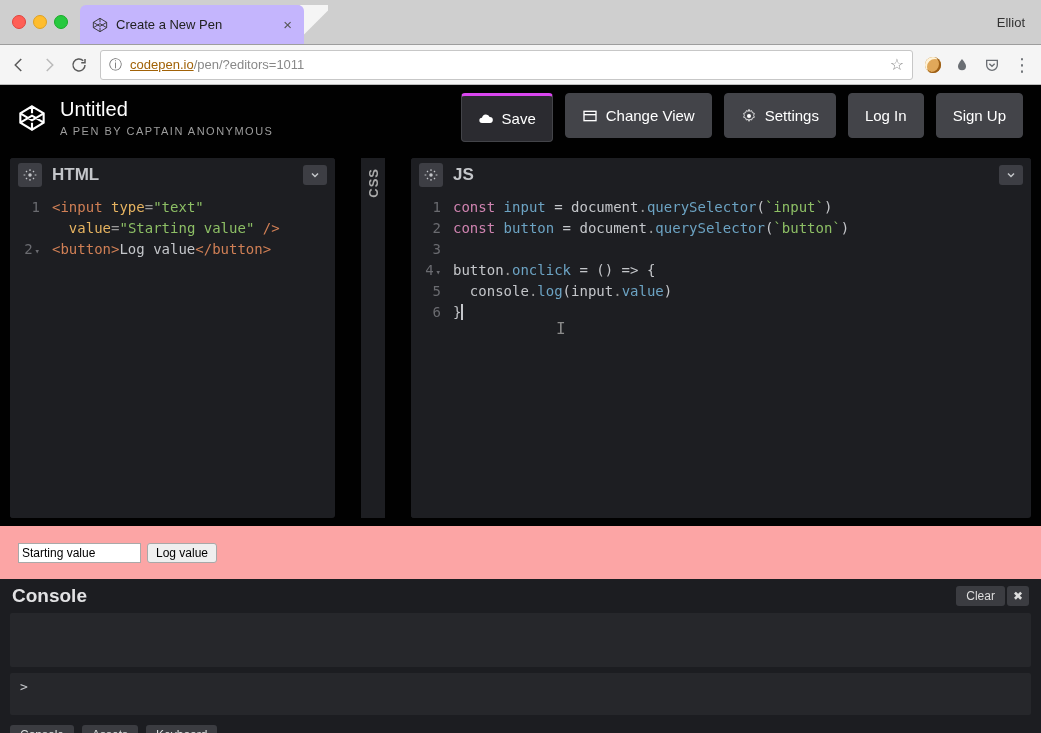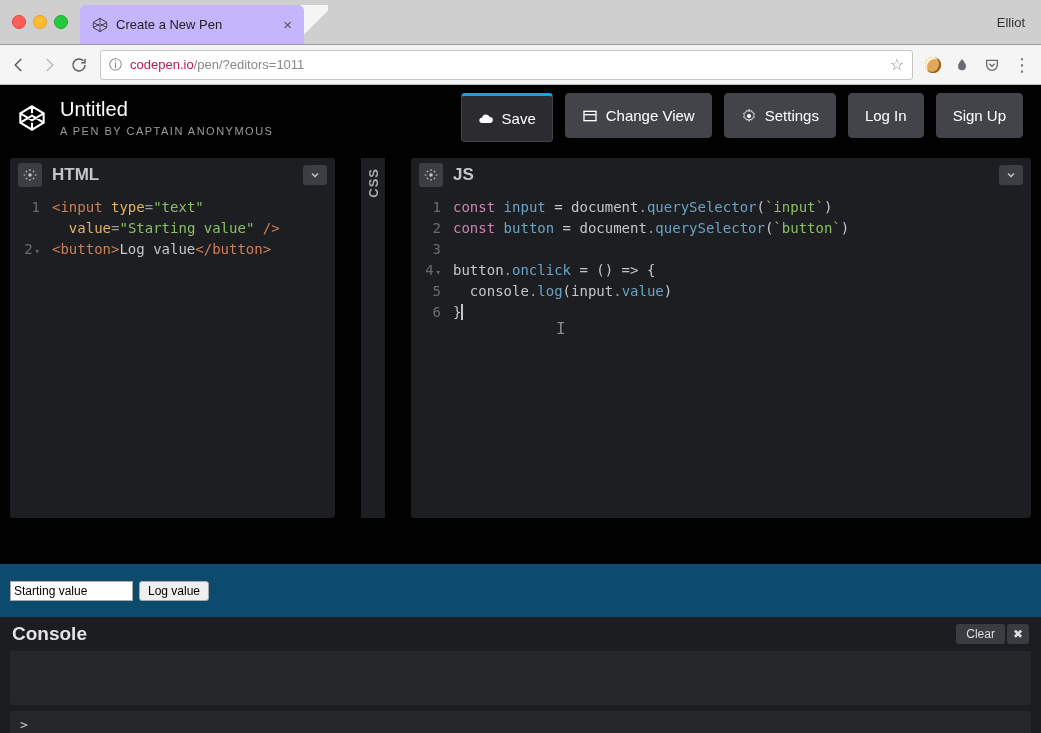--- a/index.html
+++ b/index.html
@@ -10,33 +10,33 @@
   .dot.yel{background:#ffbd2e;border:1px solid #dea123;}
   .dot.grn{background:#27c93f;border:1px solid #1aab29;}
   .tab{margin-top:5px;background:#c4b5fd;border-radius:6px 6px 0 0;display:flex;align-items:center;padding:0 12px;gap:8px;color:#222;height:39px;min-width:200px;position:relative;}
   .tab svg{width:16px;height:16px;}
   .tab-close{color:#555;font-size:15px;margin-left:auto;}
   .profile-name{margin-left:auto;padding:0 16px;display:flex;align-items:center;color:#333;font-size:13px;}
   .toolbar{background:#f5f5f5;height:39px;display:flex;align-items:center;padding:0 10px;gap:12px;border-bottom:1px solid #bdbdbd;}
   .nav-ico{width:18px;height:18px;fill:none;stroke:#5a5a5a;stroke-width:2;display:block;}
   .nav-ico.disabled{stroke:#bababa;}
   .omnibox{flex:1;display:flex;align-items:center;background:#fff;border:1px solid #c7c7c7;border-radius:3px;height:28px;padding:0 8px;color:#555;}
-  .omnibox .url-host{color:#be185d;}
+  .omnibox .url-host{color:#a16207;text-decoration:underline;}
   .omnibox .url-path{color:#888;}
   .omnibox .star{margin-left:auto;color:#888;font-size:16px;}
   .tb-ico{width:18px;height:18px;color:#5f6368;display:flex;align-items:center;justify-content:center;}
   .tb-ico.cookie{background:radial-gradient(circle,#e0a85a 60%,#b87b2a 61%);border-radius:50%;width:16px;height:16px;box-shadow:inset -2px -1px 0 #9c5e15,inset 2px 2px 0 #fff3d8;}
   .app{background:#010101;padding:0;}
   .app-header{height:65px;display:flex;align-items:center;padding:0 18px;background:#010101;}
   .logo-box{width:28px;height:28px;margin-right:14px;}
   .title{font-size:20px;font-weight:400;color:#fff;}
   .subtitle{font-size:11px;letter-spacing:1.5px;color:#9d9d9d;margin-top:4px;}
   .header-btns{margin-left:auto;display:flex;gap:12px;}
   .btn{display:flex;align-items:center;gap:8px;padding:0 16px;height:43px;border-radius:4px;background:#434449;color:#fff;font-size:15px;border:1px solid #434449;cursor:pointer;}
-  .btn.primary{background:#2b2b30;border-top:3px solid #0ea5e9;height:45px;}
+  .btn.primary{background:#2b2b30;border-top:3px solid #d946ef;height:45px;}
   .btn svg{width:16px;height:16px;}
   .panes{display:flex;gap:26px;padding:8px 10px;height:360px;background:#010101;}
   .pane{background:#1d1e22;flex:1;display:flex;flex-direction:column;border-radius:3px;overflow:hidden;position:relative;}
   .pane.html{flex:0 0 325px;}
   .pane-header{display:flex;align-items:center;height:33px;background:#1d1e22;color:#c4c6ca;font-weight:700;font-size:17px;padding:0 8px;}
   .pane-header .gear{width:24px;height:24px;background:#3d3e44;border-radius:3px;margin-right:10px;display:flex;align-items:center;justify-content:center;}
   .pane-header .chev{margin-left:auto;width:24px;height:20px;background:#3d3e44;border-radius:3px;display:flex;align-items:center;justify-content:center;}
   .css-tab{width:24px;background:#1d1e22;display:flex;align-items:flex-start;justify-content:center;padding-top:10px;}
   .css-tab span{writing-mode:vertical-rl;transform:rotate(180deg);color:#aaa;font-weight:700;letter-spacing:1px;font-size:13px;}
   .code{display:flex;flex:1;font-family:'Lucida Console',Monaco,monospace;font-size:14px;line-height:21px;overflow:hidden;}
@@ -46,21 +46,21 @@
   .code-body{flex:1;padding:6px 0 0 4px;white-space:pre;color:#c4c6ca;}
   .t-tag{color:#d07f55;}
   .t-attr{color:#e6b360;}
   .t-str{color:#8dbf65;}
   .t-punc{color:#999;}
   .t-kw{color:#cf83b0;}
   .t-var{color:#6ca3c3;}
   .t-obj{color:#c4c6ca;}
   .t-fn{color:#6ca3c3;}
   .t-dot{color:#999;}
-  .preview{background:#0c4a6e;height:35px;padding:9px 10px;display:flex;align-items:center;gap:6px;margin-top:38px;}
+  .preview{background:#fca5a5;height:35px;padding:9px 18px;display:flex;align-items:center;gap:6px;}
   .preview input{font-family:Arial;font-size:12px;width:115px;height:16px;border:1px solid #a9a9a9;padding:1px 3px;}
   .preview button{font-size:12px;font-family:Arial;height:20px;border:1px solid #a8a8a8;border-radius:3px;background:#efefef;padding:1px 8px;}
   .console-section{background:#1c1d21;}
   .console-head{display:flex;align-items:center;padding:6px 12px;}
   .console-head h3{margin:0;font-size:19px;font-weight:700;color:#e2e2e4;}
   .console-head .right{margin-left:auto;display:flex;gap:2px;}
   .mini-btn{background:#3b3c41;color:#ddd;border:none;border-radius:3px;padding:3px 10px;font-size:12px;cursor:pointer;}
   .mini-btn.icon{padding:3px 6px;}
   .console-body{margin:0 10px;background:#26272b;height:54px;border-radius:2px;}
   .console-prompt{margin:6px 10px 0;background:#26272b;height:30px;border-radius:2px;color:#c4c6ca;font-family:monospace;padding:6px 10px;}

